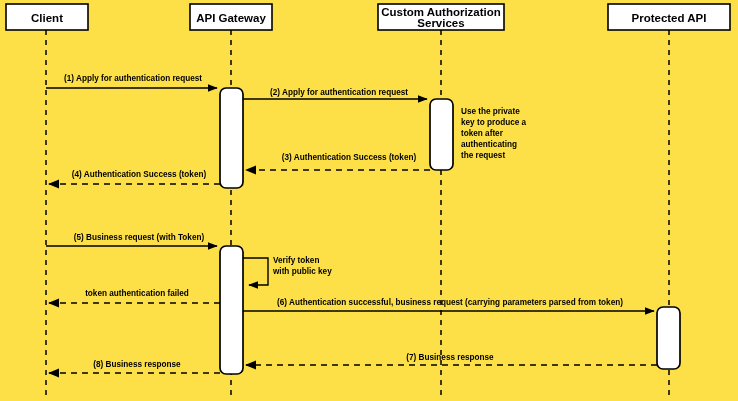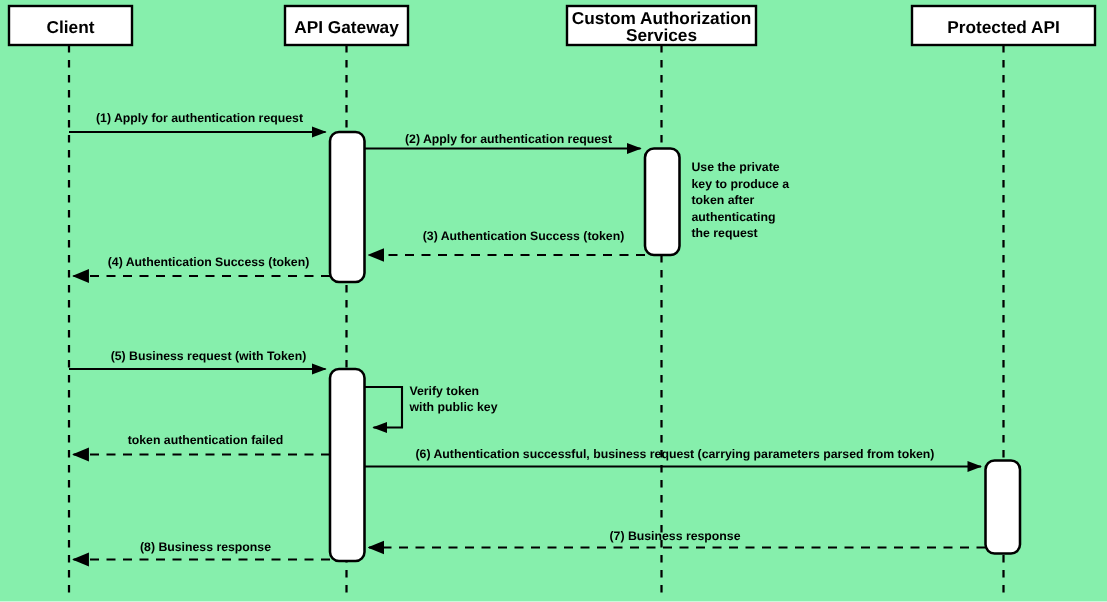--- a/index.html
+++ b/index.html
@@ -4,21 +4,21 @@
 <style>
   html, body {
     margin: 0;
     padding: 0;
     background: #ffffff;
   }
   #diagram-root {
     position: relative;
     width: 738px;
     height: 401px;
-    background: #86efac;
+    background: #fde047;
     font-family: "Liberation Sans", sans-serif;
     overflow: hidden;
   }
   svg#seq {
     display: block;
     width: 738px;
     height: 401px;
   }
   .lifeline-box {
     fill: #ffffff;

